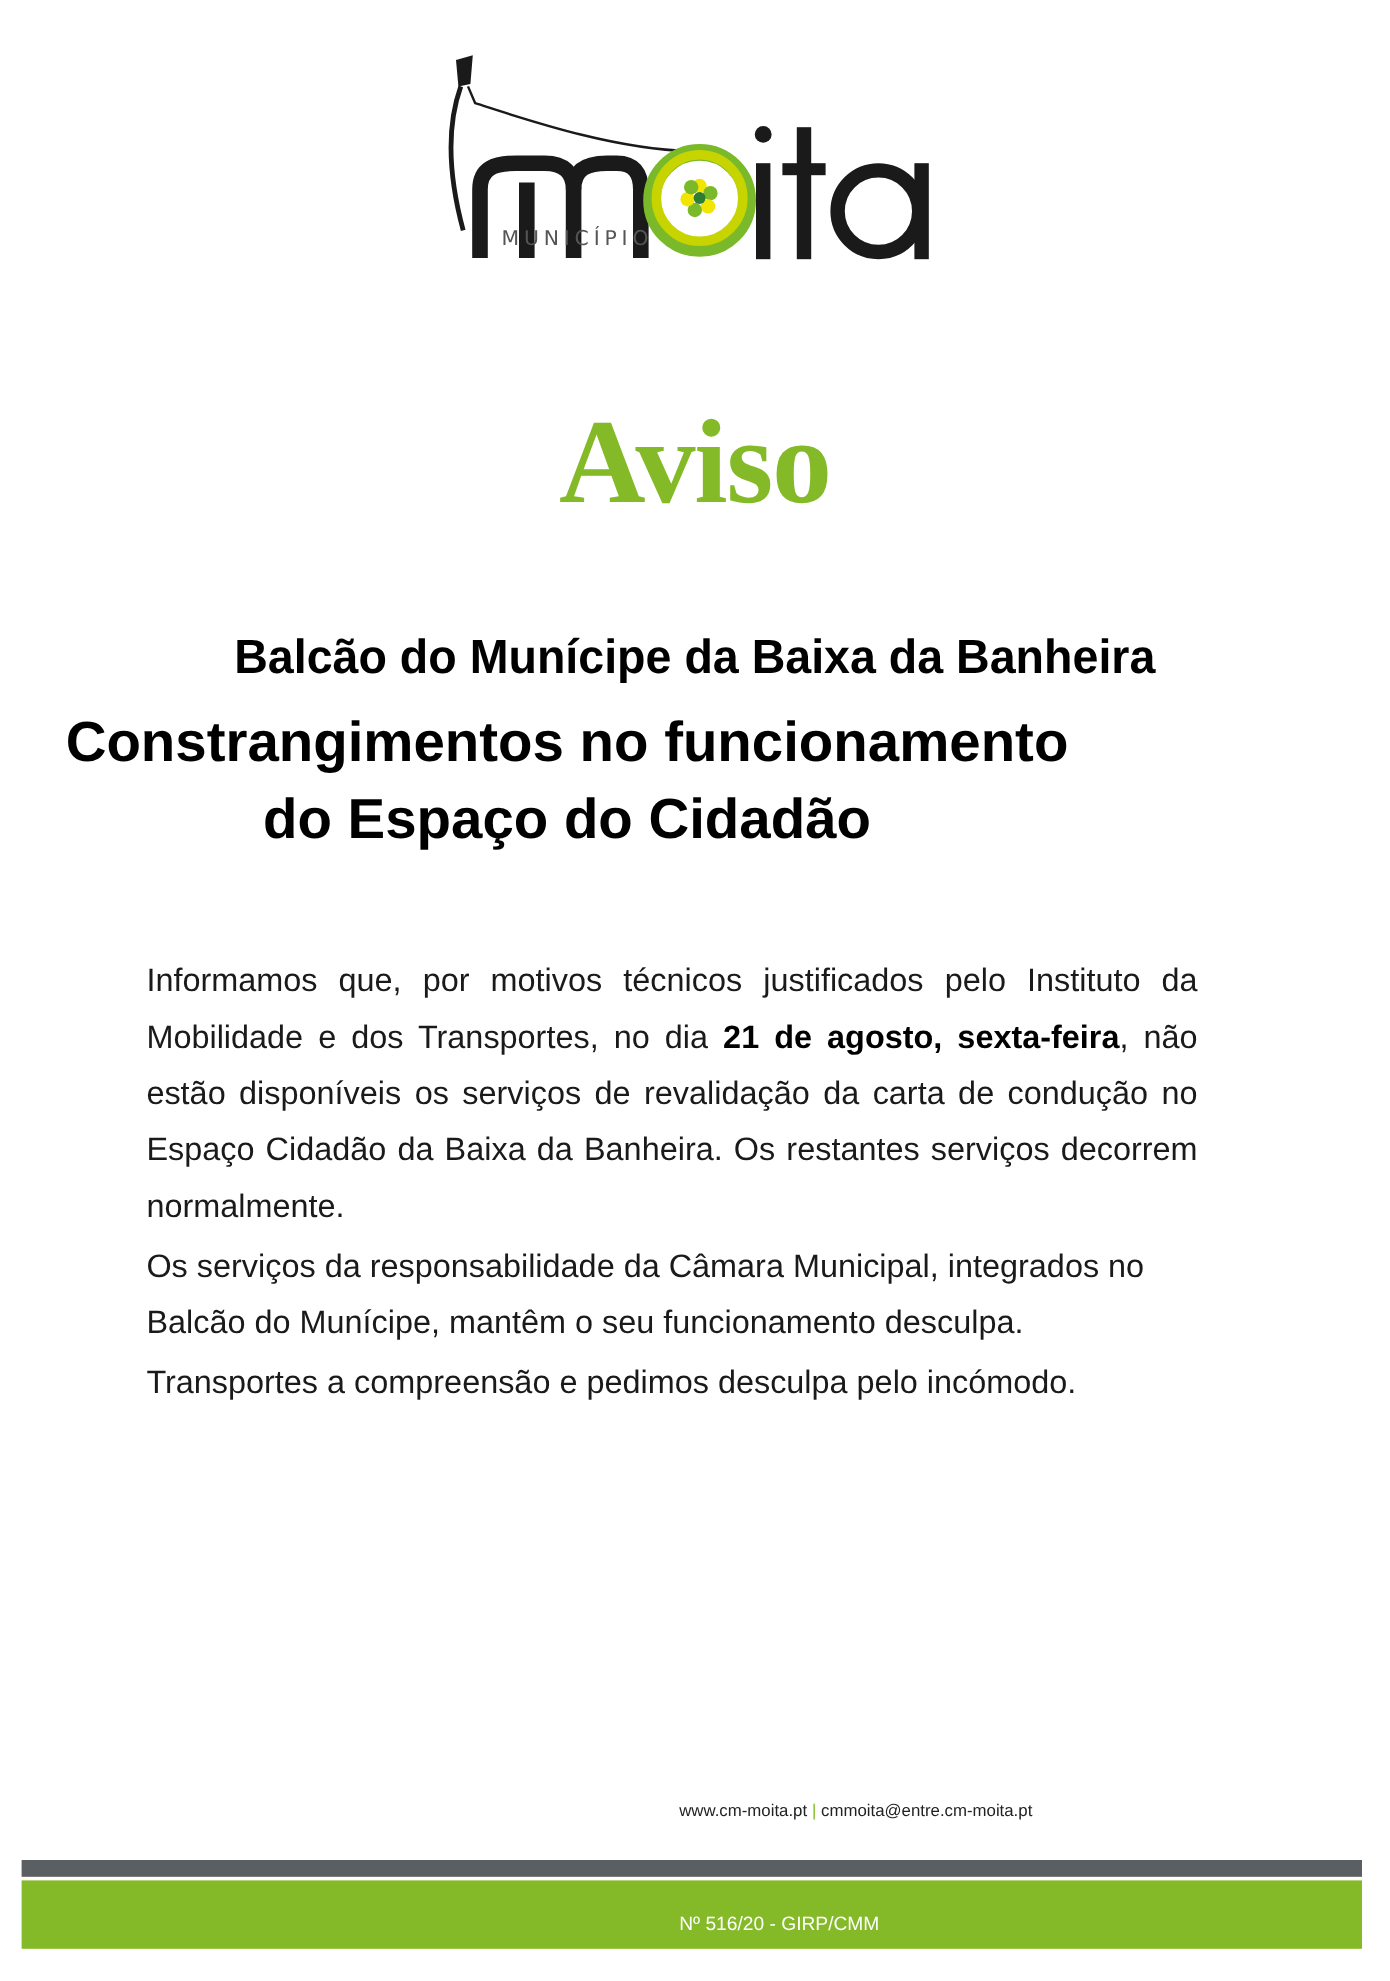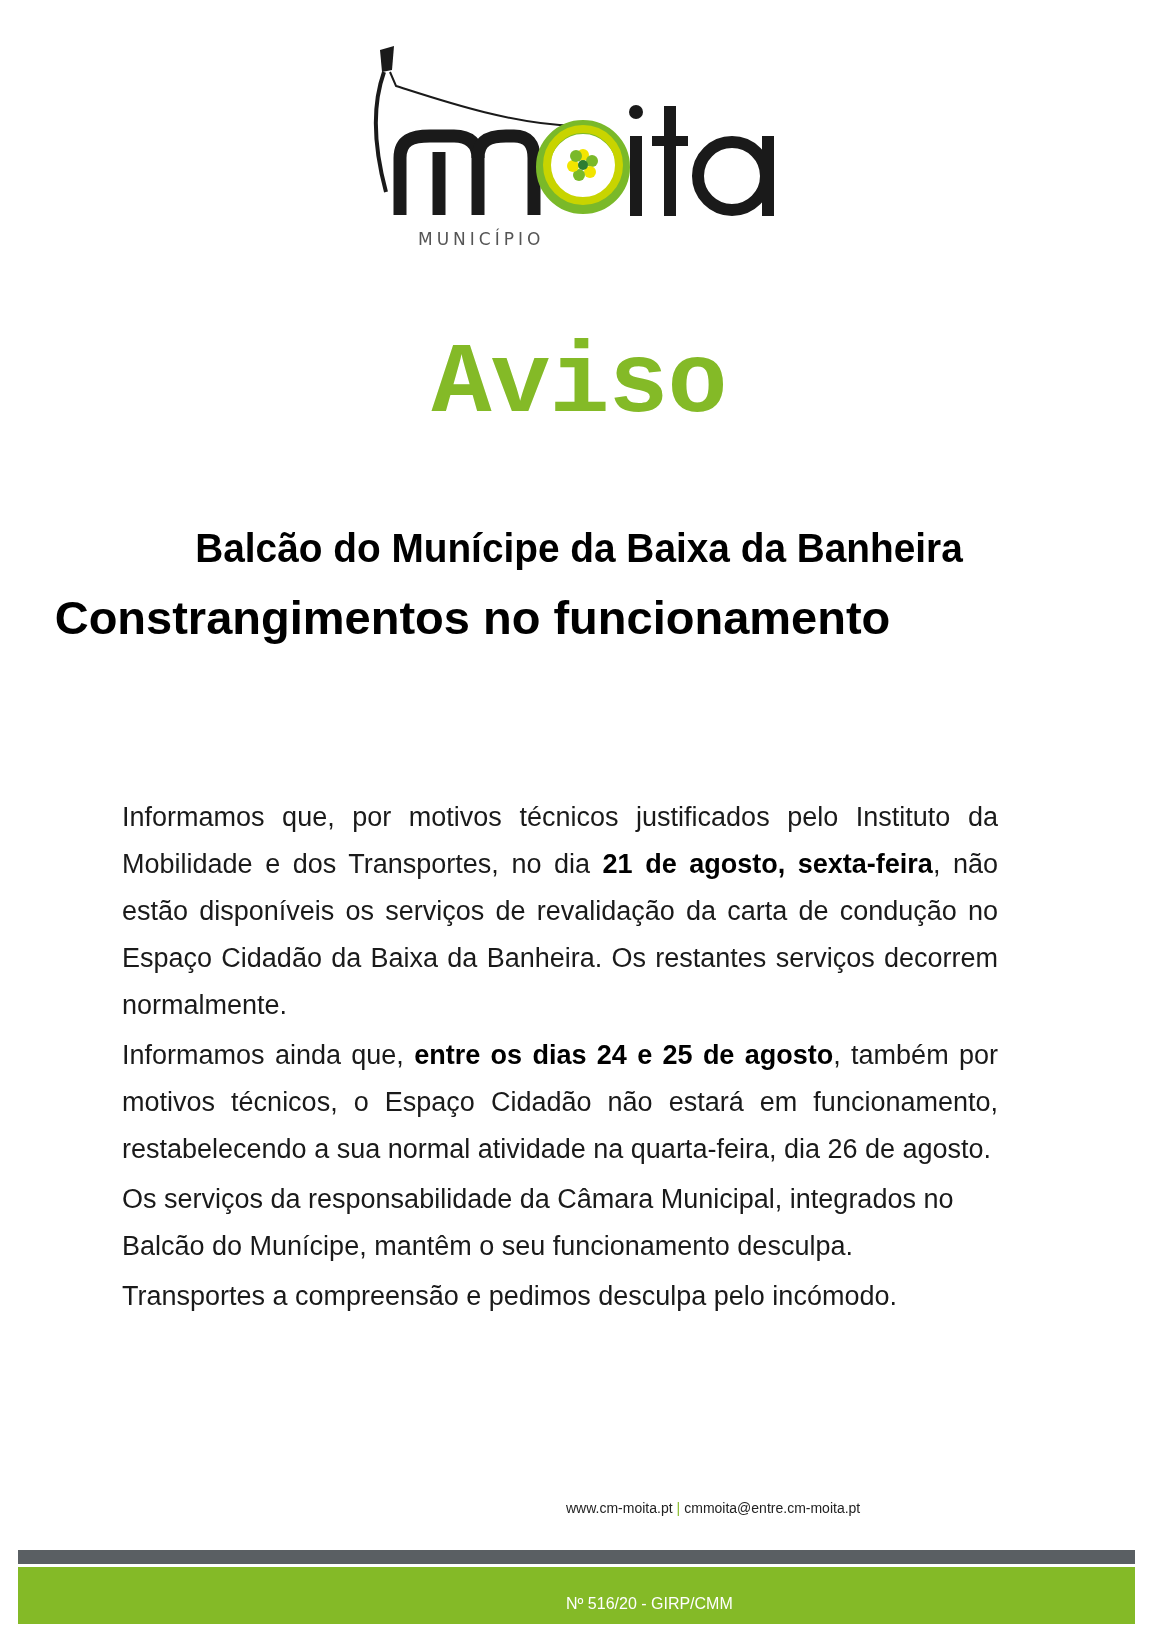--- a/index.html
+++ b/index.html
@@ -1,23 +1,23 @@
 <!DOCTYPE html>
 <html><head>
 <meta charset="utf-8">
 <style>
   html, body { margin: 0; padding: 0; background: #ffffff; }
   body { width: 1158px; height: 1651px; position: relative; overflow: hidden;
          font-family: "Liberation Sans", sans-serif; color: #111; }
   .logo { position: absolute; left: 370px; top: 40px; width: 420px; height: 190px; }
   .logo svg { position: absolute; left: 0; top: 0; }
   .logo-sub { position: absolute; left: 48px; top: 149px; font-family: "DejaVu Sans", sans-serif;
-              font-size: 17px; letter-spacing: 4px; color: #555; margin-top: 40px; }
+              font-size: 17px; letter-spacing: 4px; color: #555; }
   .title { position: absolute; left: 0; width: 1158px; top: 330px; text-align: center;
-           font-family: Liberation Mono, monospace; font-weight: bold; font-size: 100px;
+           font-family: Liberation Serif, serif; font-weight: bold; font-size: 100px;
            line-height: 110px; color: #84BA27; letter-spacing: -1px; }
   .h1 { position: absolute; left: 0; width: 1158px; top: 524px; text-align: center;
         font-family: "Liberation Sans", sans-serif; font-weight: bold; font-size: 40px;
         line-height: 48px; color: #000; transform: scaleX(0.97); }
   .h2 { position: absolute; left: 0; width: 945px; top: 586px; text-align: center;
         font-family: "Liberation Sans", sans-serif; font-weight: bold; font-size: 47px;
         line-height: 64px; color: #000; }
   .body { position: absolute; left: 122px; width: 876px; top: 794px;
           font-family: "Liberation Sans", sans-serif; font-size: 27px; line-height: 47px;
           color: #1a1a1a; text-align: justify; }
@@ -68,25 +68,25 @@
     <rect x="392" y="96" width="12" height="80" fill="#1a1a1a"></rect>
   </svg>
   <div class="logo-sub">MUNICÍPIO</div>
 </div>
 
 <div class="title">Aviso</div>
 
 <div class="h1">Balcão do Munícipe da Baixa da Banheira</div>
 <div class="h2">
   <div>Constrangimentos no funcionamento</div>
+  <div>do Espaço do Cidadão</div>
 </div>
 
 <div class="body">
   <p><span>Informamos que, por motivos técnicos justificados pelo Instituto da Mobilidade e dos Transportes, no dia </span><b>21 de agosto, sexta-feira</b><span>, não estão disponíveis os serviços de revalidação da carta de condução no Espaço Cidadão da Baixa da Banheira. Os restantes serviços decorrem normalmente.</span></p>
-  <p><span>Informamos ainda que, </span><b>entre os dias 24 e 25 de agosto</b><span>, também por motivos técnicos, o Espaço Cidadão não estará em funcionamento, restabelecendo a sua normal atividade na quarta-feira, dia 26 de agosto.</span></p>
   <p style="text-align:left">Os serviços da responsabilidade da Câmara Municipal, integrados no Balcão do Munícipe, mantêm o seu funcionamento desculpa.</p>
   <p style="text-align:left">Transportes a compreensão e pedimos desculpa pelo incómodo.</p>
 </div>
 
 <div class="footer-info">
   <div>
     <span>www.cm-moita.pt</span><span class="sep">|</span><span>cmmoita@entre.cm-moita.pt</span>
   </div>
 </div>
 

